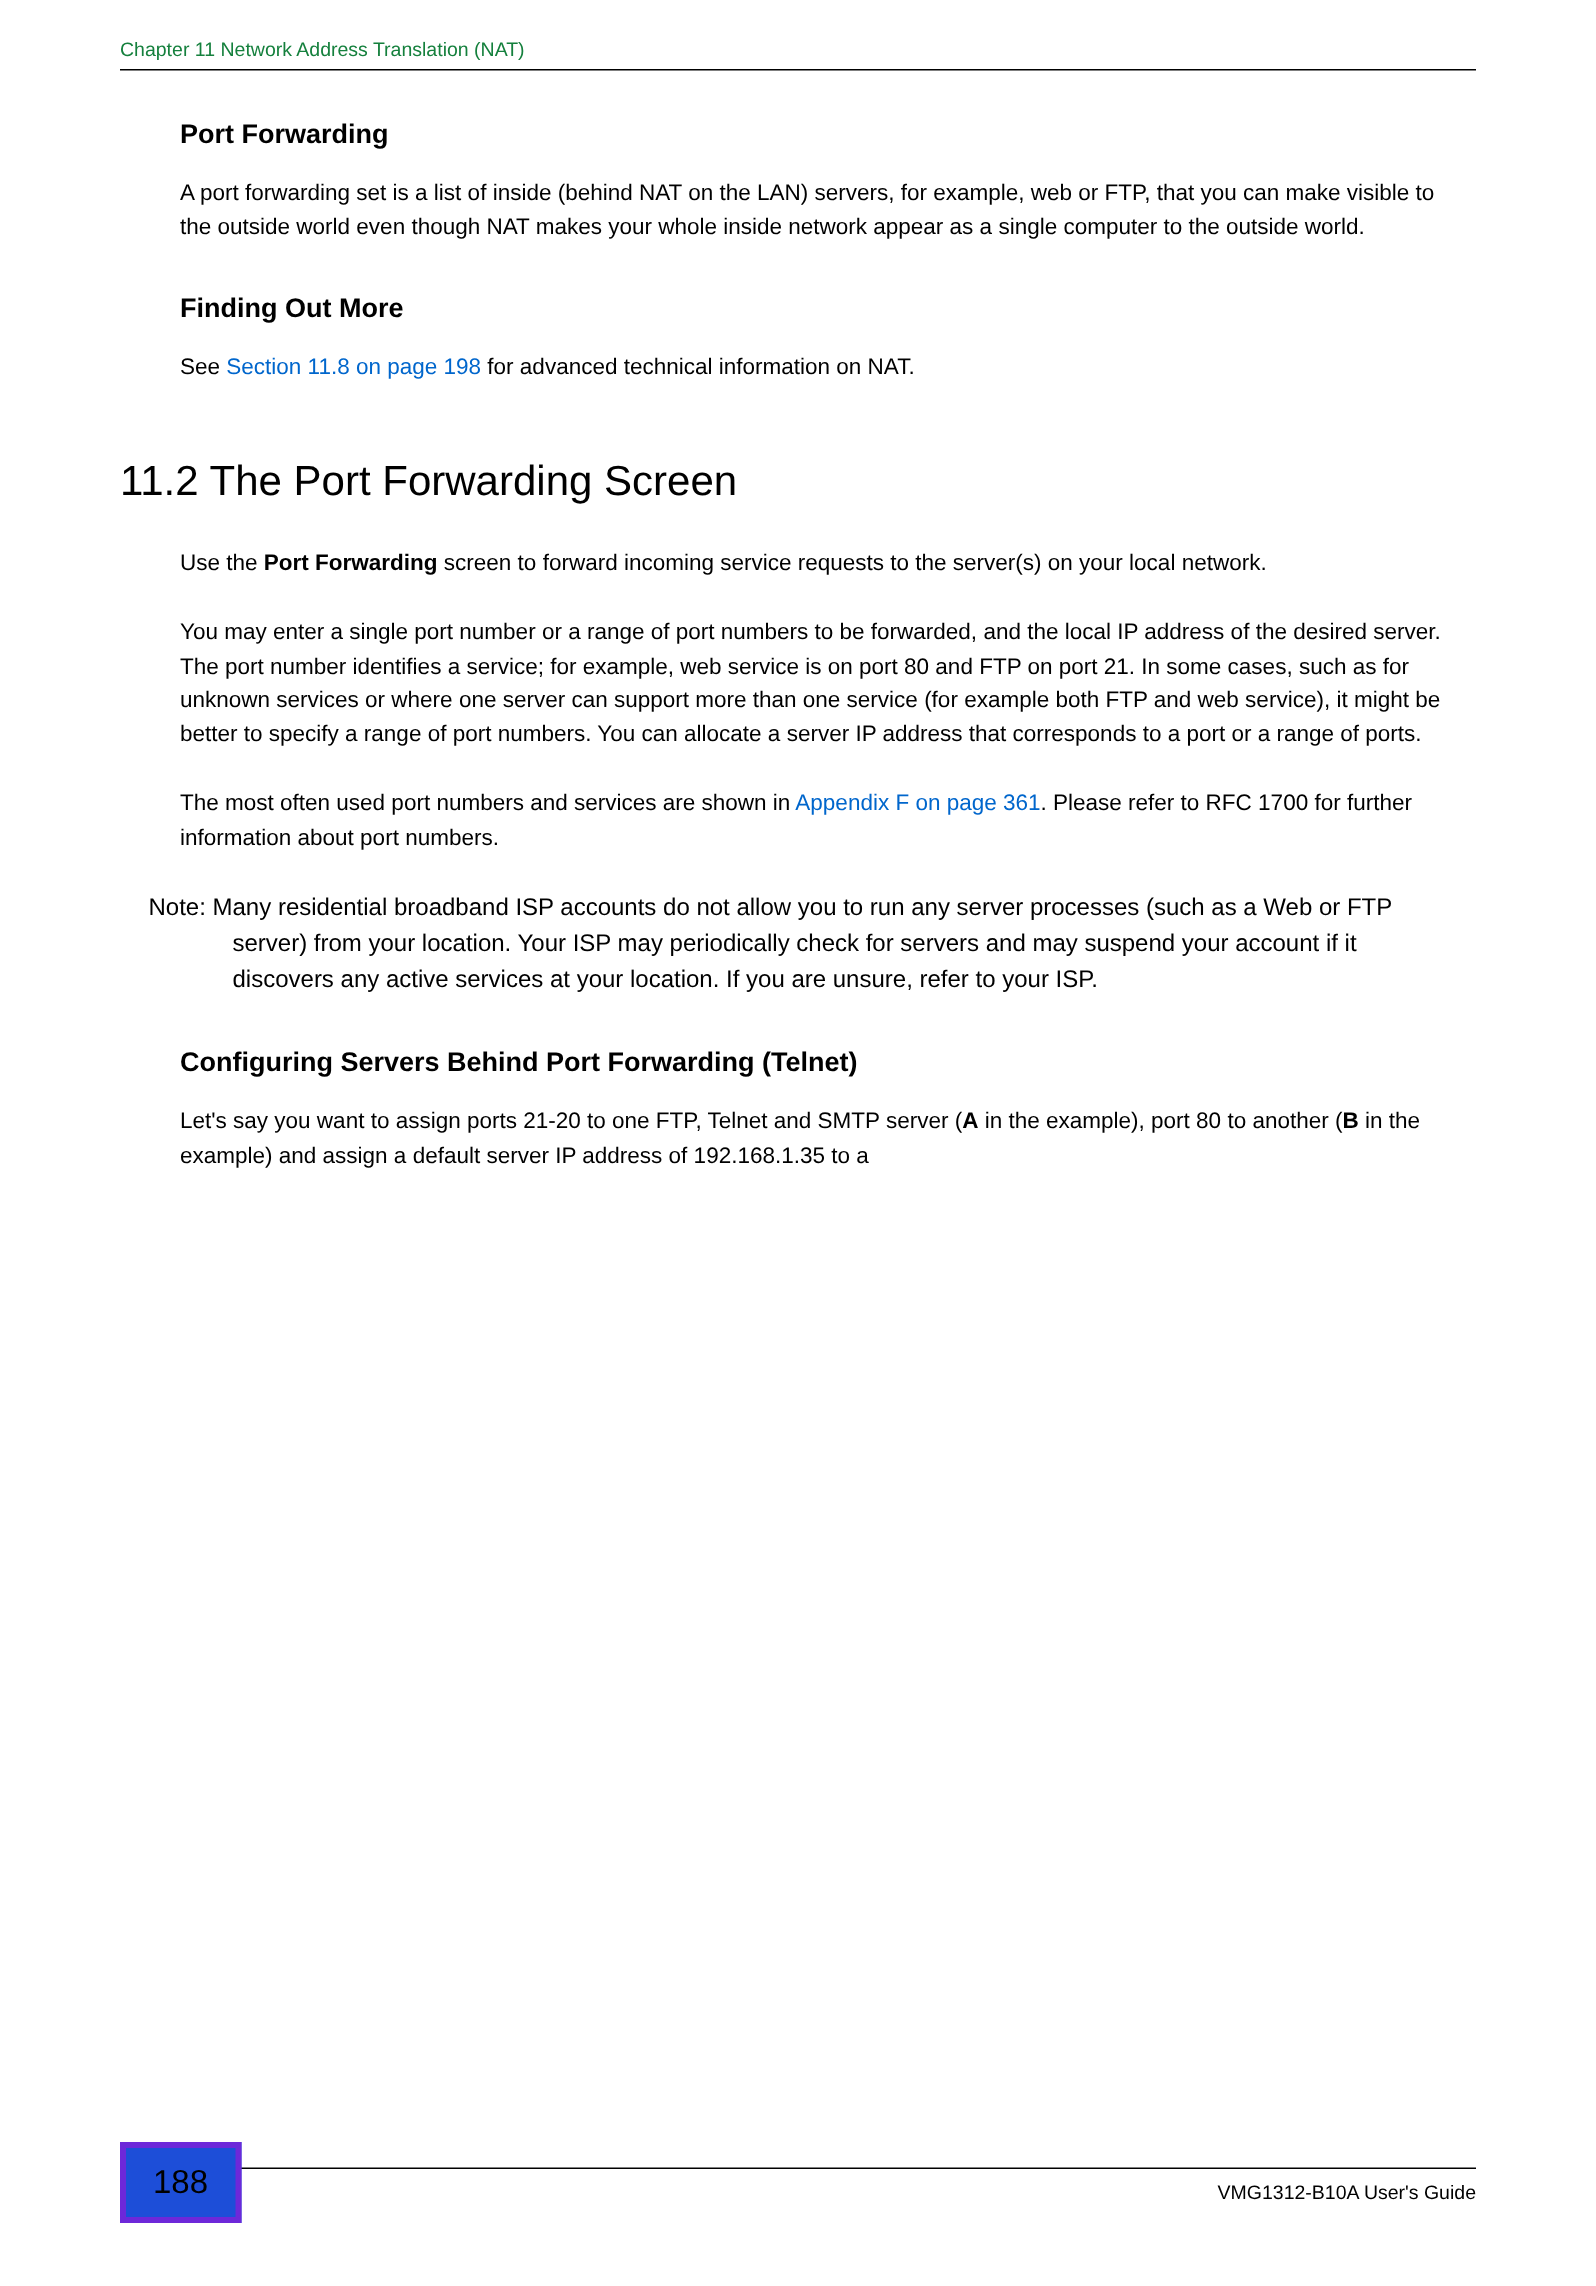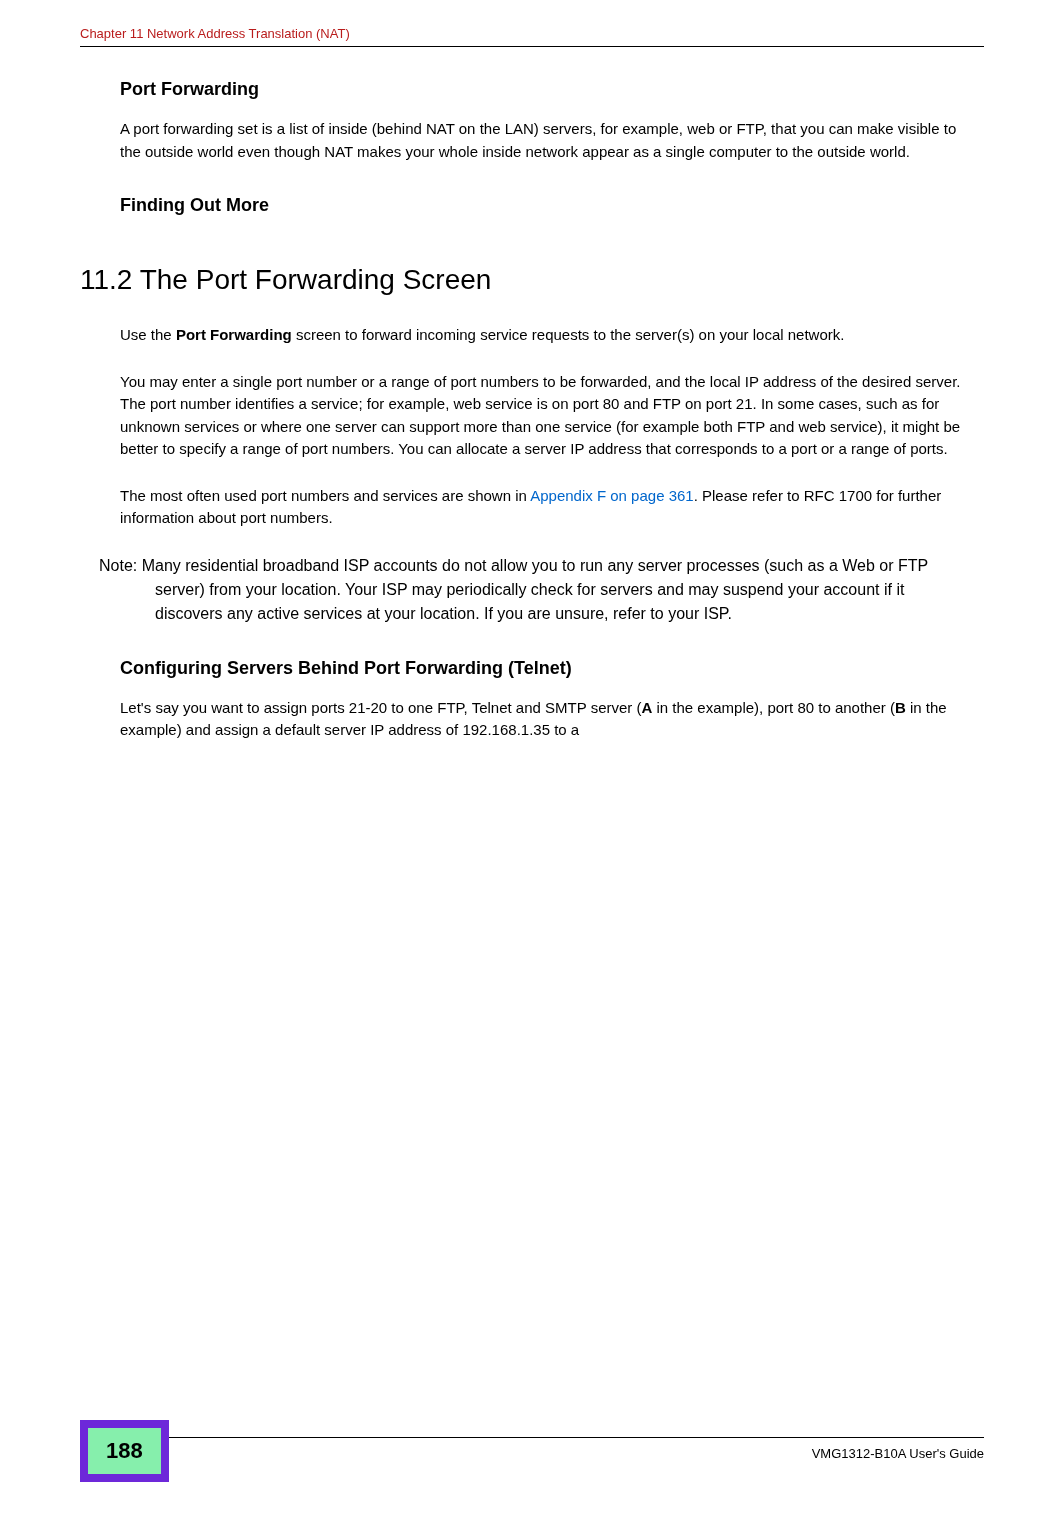--- a/index.html
+++ b/index.html
@@ -18,21 +18,21 @@
     .page-container {
       padding: 24px 80px 24px 80px;
     }
     .header-line {
       border-bottom: 1px solid #000;
       padding-bottom: 4px;
       margin-bottom: 24px;
     }
     .chapter-header {
       font-size: 13px;
-      color: #b91c1c;
+      color: #15803d;
     }
     .body-text-indent {
       font-size: 15px;
       line-height: 1.5;
       margin-bottom: 24px;
       margin-left: 40px;
       margin-right: 10px;
     }
     .subsection-heading {
       font-size: 18px;
@@ -68,26 +68,26 @@
       padding: 0 80px;
     }
     .footer-line {
       border-top: 1px solid #000;
       padding-top: 8px;
       display: flex;
       justify-content: space-between;
       align-items: flex-start;
     }
     .page-number-box {
-      border: 8px solid #6d28d9;
+      border: 4px solid #6d28d9;
       padding: 10px 18px;
       font-size: 22px;
-      font-weight: bold;
+      font-weight: normal;
       margin-top: -8px;
-      background: #86efac;
+      background: #1d4ed8;
       position: relative;
       top: -18px;
     }
     .footer-text {
       font-size: 13px;
       padding-top: 0px;
     }
     .footer-spacer {
       flex: 1;
     }
@@ -102,20 +102,23 @@
 <div class="page-container">
   <div class="header-line">
     <span class="chapter-header">Chapter 11 Network Address Translation (NAT)</span>
   </div>
 
 
   <h3 class="subsection-heading">Port Forwarding</h3>
   <p class="body-text-indent">A port forwarding set is a list of inside (behind NAT on the LAN) servers, for example, web or FTP, that you can make visible to the outside world even though NAT makes your whole inside network appear as a single computer to the outside world.</p>
 
   <h3 class="subsection-heading">Finding Out More</h3>
+  <p class="body-text-indent">
+    <span>See </span><span class="link">Section 11.8 on page 198</span><span> for advanced technical information on NAT.</span>
+  </p>
 
   <h2 class="section-heading">11.2  The Port Forwarding Screen</h2>
 
   <p class="body-text-indent">
     <span>Use the </span><span class="bold">Port Forwarding</span><span> screen to forward incoming service requests to the server(s) on your local network.</span>
   </p>
 
   <p class="body-text-indent">You may enter a single port number or a range of port numbers to be forwarded, and the local IP address of the desired server. The port number identifies a service; for example, web service is on port 80 and FTP on port 21. In some cases, such as for unknown services or where one server can support more than one service (for example both FTP and web service), it might be better to specify a range of port numbers. You can allocate a server IP address that corresponds to a port or a range of ports.</p>
 
   <p class="body-text-indent">

